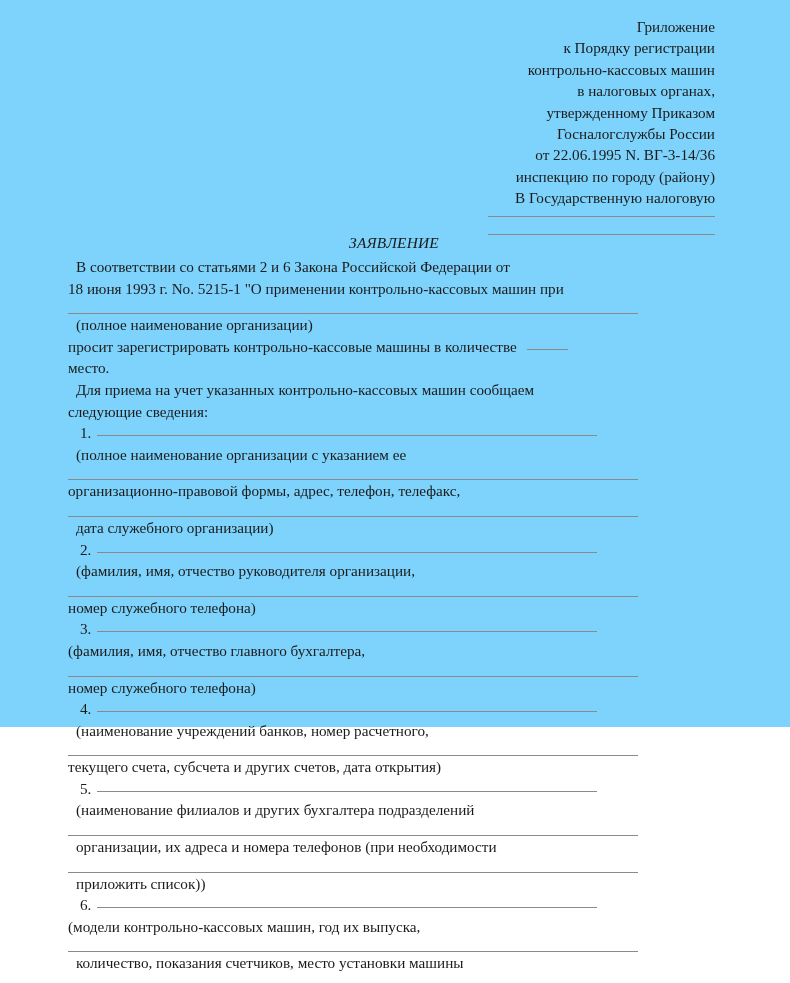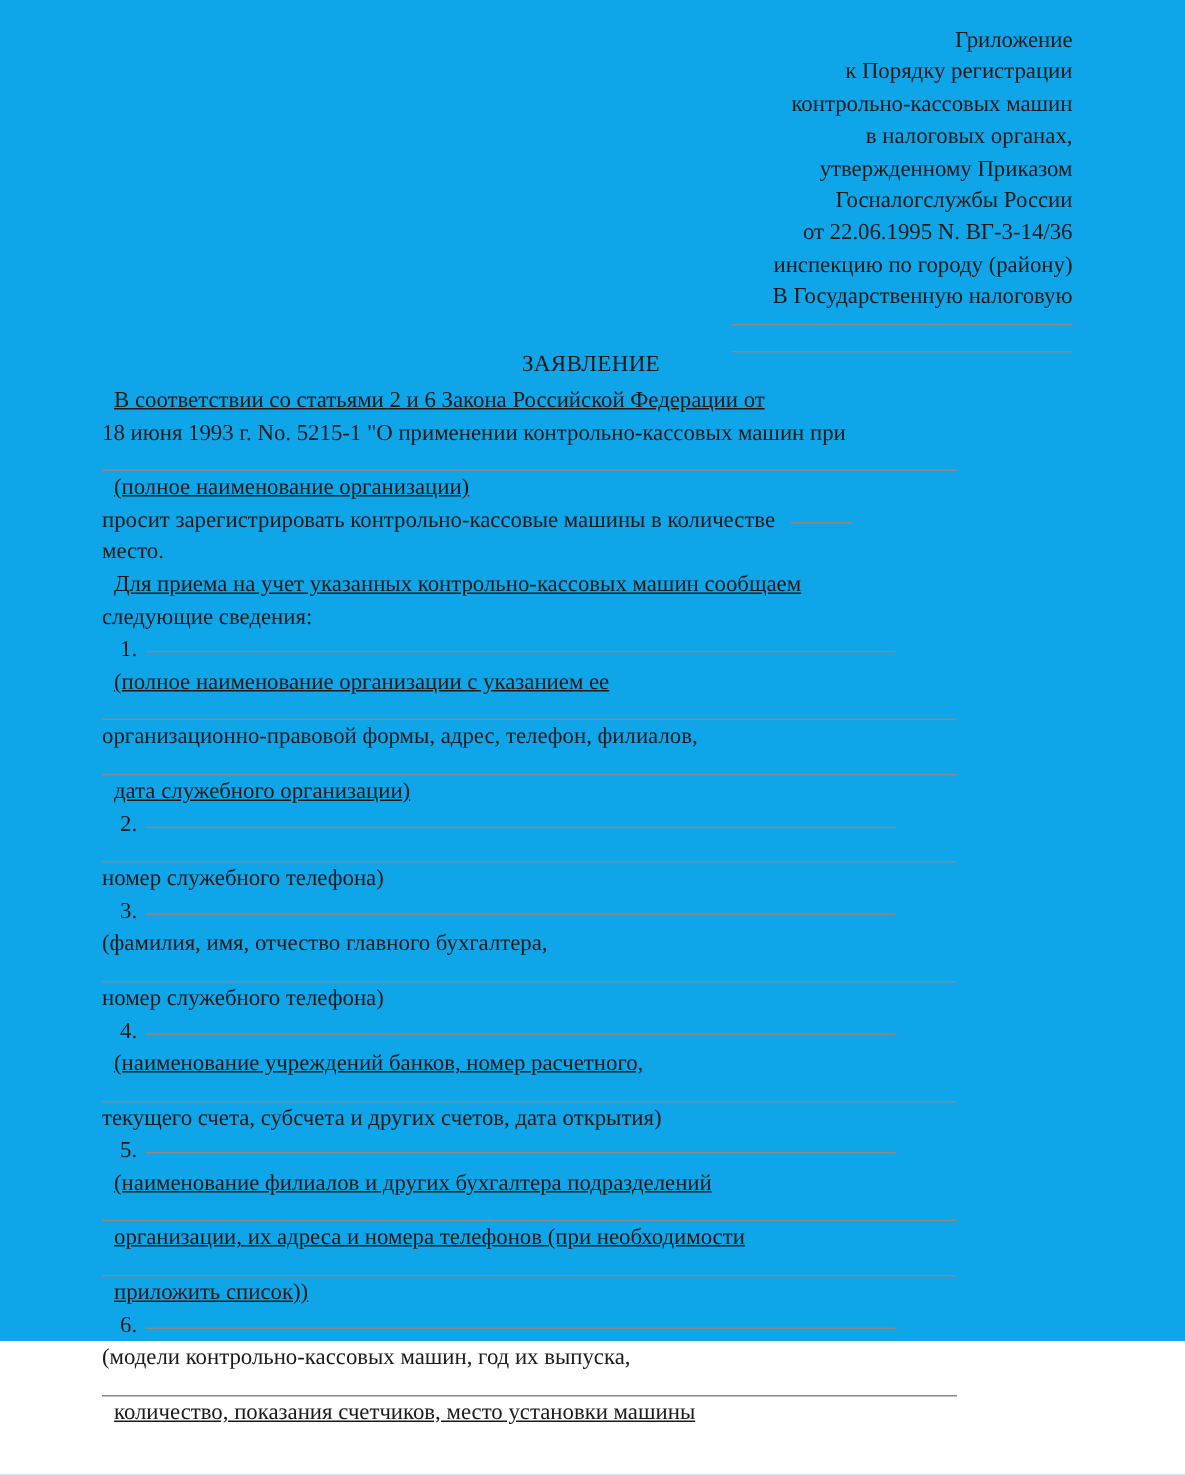--- a/index.html
+++ b/index.html
@@ -13,22 +13,22 @@
     position: relative;
     font-family: "Liberation Serif", "DejaVu Serif", serif;
     color: #1a1a1a;
     overflow: hidden;
   }
 
   .page {
     position: absolute;
     left: 0; top: 0;
     width: 790px;
-    height: 894px;
-    background: #0ea5e9;
+    height: 727px;
+    background: #7dd3fc;
   }
 
   
   .header-block {
     position: absolute;
     right: 75px;
     top: 16px;
     width: 430px;
     text-align: right;
     font-size: 15.2px;
@@ -48,37 +48,37 @@
   
   .doc-title {
     position: absolute;
     left: 0; right: 0;
     top: 234px;
     text-align: center;
     font-size: 15.4px;
     letter-spacing: 0.2px;
     padding-right: 0px;
   }
-  .doc-title span { display: inline-block; margin-left: -2px; }
+  .doc-title span { display: inline-block; margin-left: -2px; font-style: italic; }
 
   
   .body {
     position: absolute;
     left: 68px;
     top: 256px;
     width: 660px;
     font-size: 15.2px;
     line-height: 21.6px;
   }
   .ln {
     position: relative;
     white-space: nowrap;
     height: 21.6px;
   }
-  .ln.indent { padding-left: 8px; text-decoration: underline; }
+  .ln.indent { padding-left: 8px; }
   .ln.indent-num { padding-left: 12px; }
 
   
   .inline-rule {
     display: inline-block;
     vertical-align: 2px;
     height: 1px;
     background: #8a8a8a;
     margin-left: 8px;
   }
@@ -136,28 +136,29 @@
     <div class="ln">место.</div>
     <div class="ln indent">Для  приема  на учет указанных контрольно-кассовых машин сообщаем</div>
     <div class="ln">следующие сведения:</div>
 
     <div class="ln indent-num">
       <span class="num">1.</span><span class="inline-rule w-item"></span>
     </div>
     <div class="ln indent">(полное наименование организации с указанием ее</div>
     <div class="gap-md"></div>
     <div class="sep"></div>
-    <div class="ln">организационно-правовой формы, адрес, телефон, филиалов,</div>
+    <div class="ln">организационно-правовой формы, адрес, телефон, телефакс,</div>
     <div class="gap-md"></div>
     <div class="sep"></div>
     <div class="ln indent">дата служебного организации)</div>
 
     <div class="ln indent-num">
       <span class="num">2.</span><span class="inline-rule w-item"></span>
     </div>
+    <div class="ln indent">(фамилия, имя, отчество руководителя организации,</div>
     <div class="gap-md"></div>
     <div class="sep"></div>
     <div class="ln">номер служебного телефона)</div>
 
     <div class="ln indent-num">
       <span class="num">3.</span><span class="inline-rule w-item"></span>
     </div>
     <div class="ln">(фамилия, имя, отчество главного бухгалтера,</div>
     <div class="gap-md"></div>
     <div class="sep"></div>

